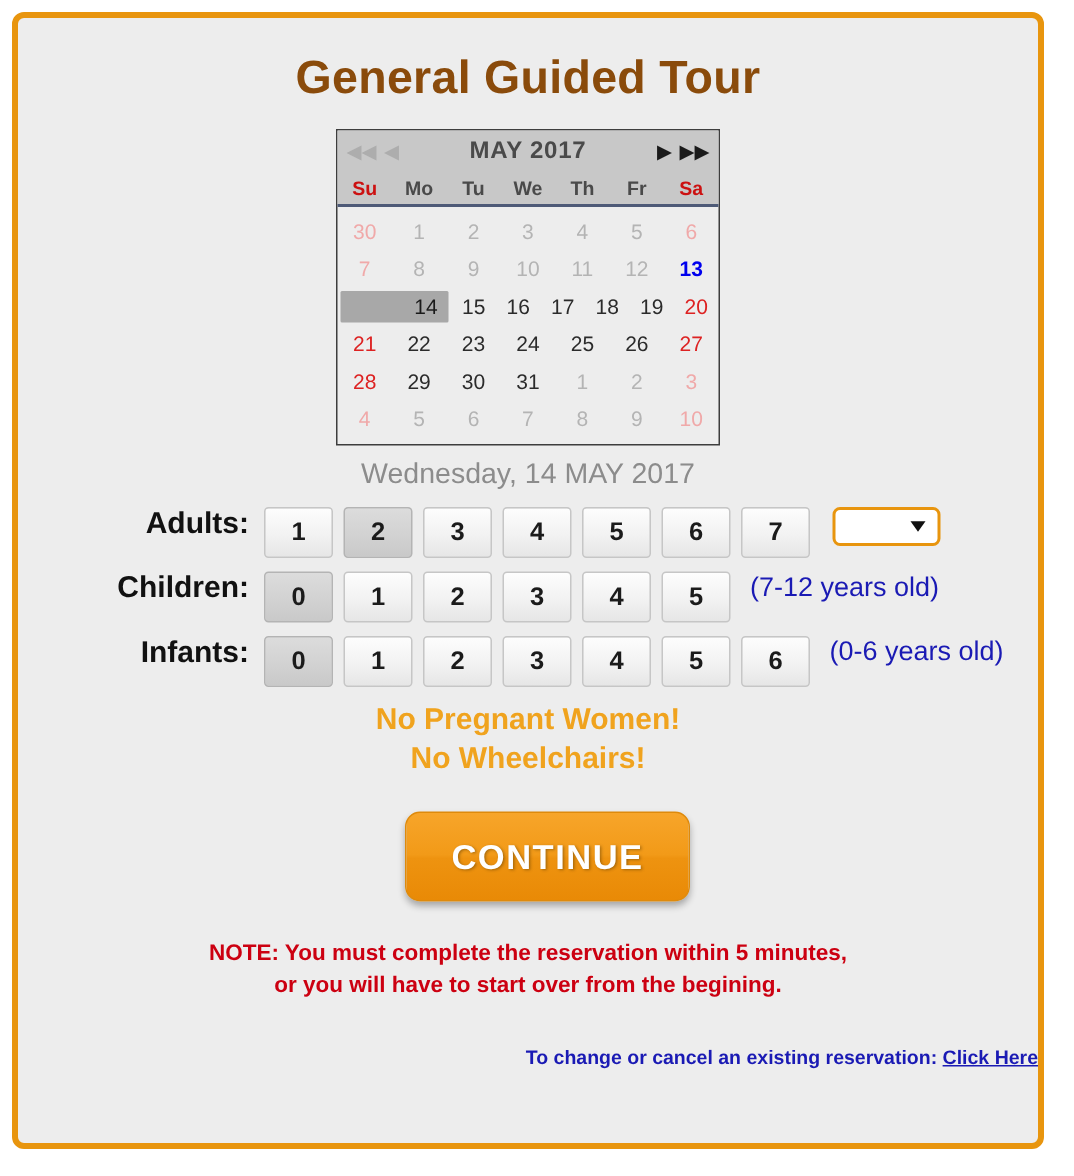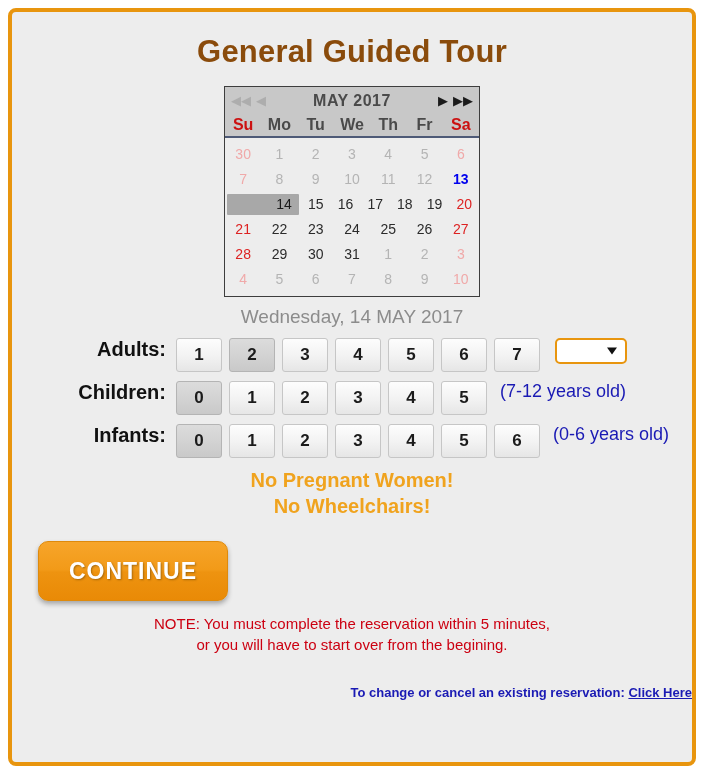--- a/index.html
+++ b/index.html
@@ -77,21 +77,21 @@
   .dow-row {
     display: flex;
     background: #C8C8C8;
     border-bottom: 2px solid #4e5a77;
     height: 22px;
     align-items: center;
   }
   .dow {
     flex: 1;
     text-align: center;
-    font-size: 16px;
+    font-size: 13px;
     font-weight: bold;
     color: #4A4A4A;
   }
   .dow.wk { color: #CC1111; }
   .week {
     display: flex;
     height: 25px;
     align-items: center;
   }
   .day {
@@ -201,21 +201,21 @@
     font-size: 20px;
     font-weight: bold;
     color: #F0A31E;
     line-height: 26px;
     margin-top: 4px;
   }
 
   
   .cta-wrap {
     display: flex;
-    justify-content: flex-start;
+    justify-content: center;
     margin-top: 22px;
     padding-left: 26px;
   }
   .cta {
     width: 190px;
     height: 60px;
     border-radius: 10px;
     border: 1px solid #DE8A0C;
     background: linear-gradient(to bottom, #F7A52A 0%, #F29A18 48%, #EE9310 52%, #E98A06 100%);
     color: #ffffff;
@@ -228,24 +228,24 @@
     box-shadow: 0 3px 5px rgba(0,0,0,0.30);
     text-shadow: 1px 1px 2px rgba(80,50,0,0.45);
     cursor: pointer;
     box-sizing: border-box;
   }
 
   
   .note {
     text-align: center;
     font-size: 15px;
-    font-weight: normal;
+    font-weight: bold;
     color: #CC0011;
     line-height: 21px;
-    margin-top: 12px;
+    margin-top: 24px;
   }
   .footer-link {
     text-align: right;
     font-size: 13px;
     font-weight: bold;
     color: #1a1ab4;
     margin-top: 30px;
   }
   .footer-link a {
     color: #1a1ab4;

